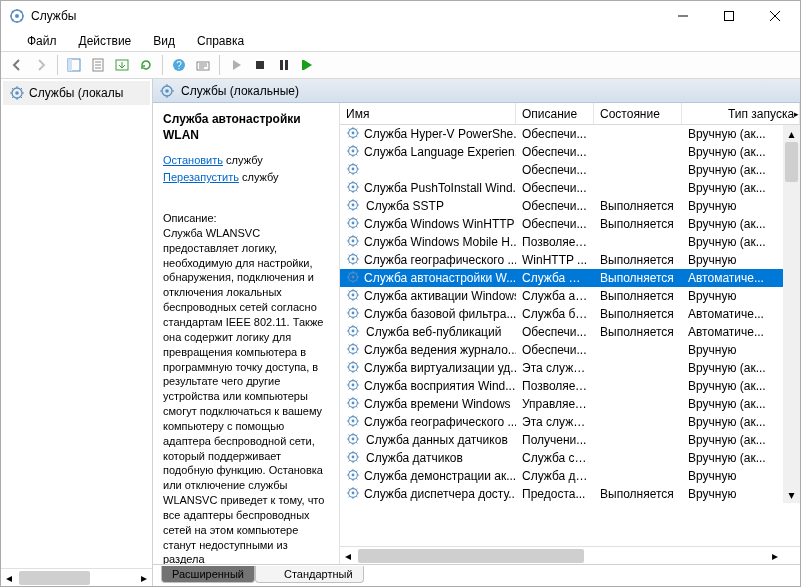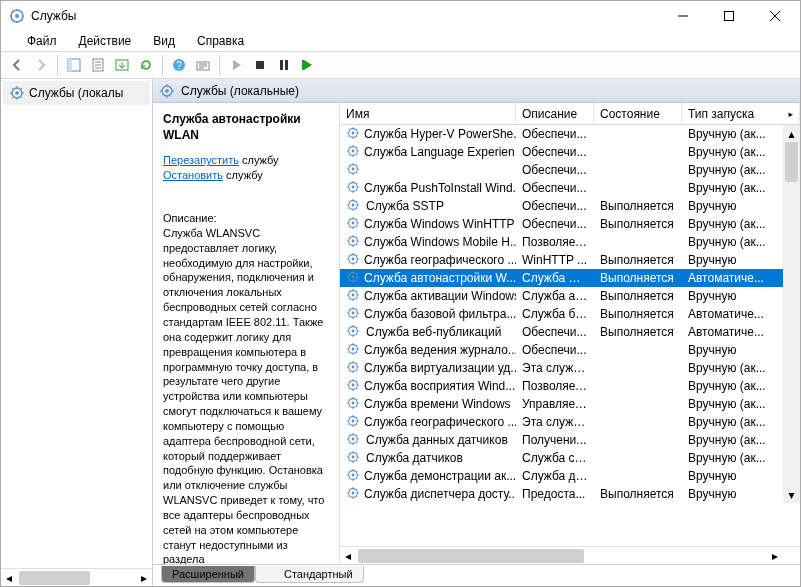--- a/index.html
+++ b/index.html
@@ -26,21 +26,21 @@
   .content { flex:1; display:flex; min-height:0; }
   .detail { width:186px; padding:8px 10px 4px 10px; font-size:11px; line-height:1.35; overflow:hidden; }
   .detail h4 { margin:0 0 10px 0; font-size:12px; font-weight:bold; }
   .link { color:#0066cc; text-decoration:underline; cursor:pointer; }
   .list-wrap { flex:1; display:flex; flex-direction:column; border-left:1px solid #e0e0e0; min-width:0; }
   .list-header { display:flex; border-bottom:1px solid #d9d9d9; height:22px; font-size:12px; background:#fff; }
   .col { display:flex; align-items:center; padding:0 6px; border-right:1px solid #e6e6e6; overflow:hidden; white-space:nowrap; }
   .col-name { width:176px; }
   .col-desc { width:78px; }
   .col-state { width:88px; }
-  .col-start { flex:1; }
+  .col-start { flex:1;margin-left:40px; }
   .list-body { flex:1; overflow:auto; position:relative; }
   .row { display:flex; height:18px; align-items:center; font-size:12px; white-space:nowrap; }
   .row.selected { background:#0078d7; color:#fff; }
   .cell { padding:0 6px; overflow:hidden; text-overflow:ellipsis; }
   .cell-name { width:176px; display:flex; align-items:center; gap:4px; }
   .cell-desc { width:78px; }
   .cell-state { width:88px; }
   .cell-start { flex:1; }
   .footer-tabs { height:22px; border-top:1px solid #d0d0d0; display:flex; align-items:center; padding-left:8px; gap:0; font-size:11px; }
   .tab { padding:2px 10px; border:1px solid #c0c0c0; border-top:none; border-bottom-left-radius:4px; border-bottom-right-radius:4px; background:#737373; position:relative; top:-1px; }
@@ -199,25 +199,25 @@
               <path d="M8 1v2M8 13v2M1 8h2M13 8h2" stroke="#5a8fbf"></path>
             </svg>
         </span>
         <span>Службы (локальные)</span>
       </div>
 
       <div class="content">
 
         <div class="detail">
           <h4>Служба автонастройки WLAN</h4>
+          <div style="margin-bottom:2px;">
+            <span class="link">Остановить</span><span> службу</span>
+          </div>
           <div>
             <span class="link">Перезапустить</span><span> службу</span>
-          </div>
-          <div style="margin-bottom:2px;">
-            <span class="link">Остановить</span><span> службу</span>
           </div>
           <div style="height:26px;"></div>
           <div>Описание:</div>
           <div style="overflow:hidden;">Служба WLANSVC предоставляет логику, необходимую для настройки, обнаружения, подключения и отключения локальных беспроводных сетей согласно стандартам IEEE 802.11. Также она содержит логику для превращения компьютера в программную точку доступа, в результате чего другие устройства или компьютеры смогут подключаться к вашему компьютеру с помощью адаптера беспроводной сети, который поддерживает подобную функцию. Остановка или отключение службы WLANSVC приведет к тому, что все адаптеры беспроводных сетей на этом компьютере станут недоступными из раздела</div>
         </div>
 
         <div class="list-wrap">
           <div class="list-header">
             <div class="col col-name">Имя</div>
             <div class="col col-desc">Описание</div>

